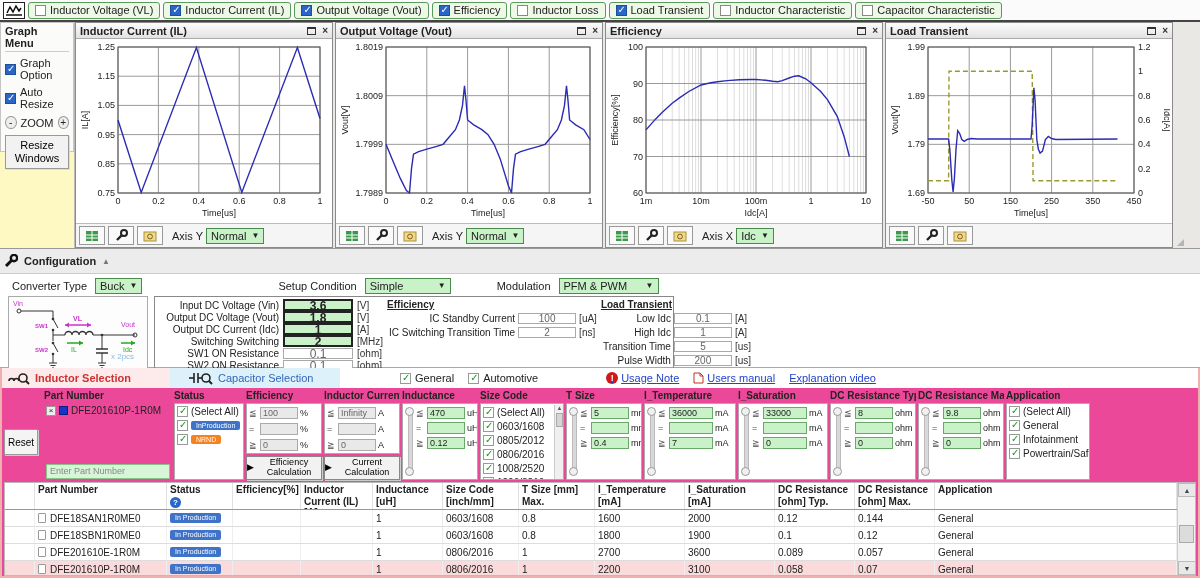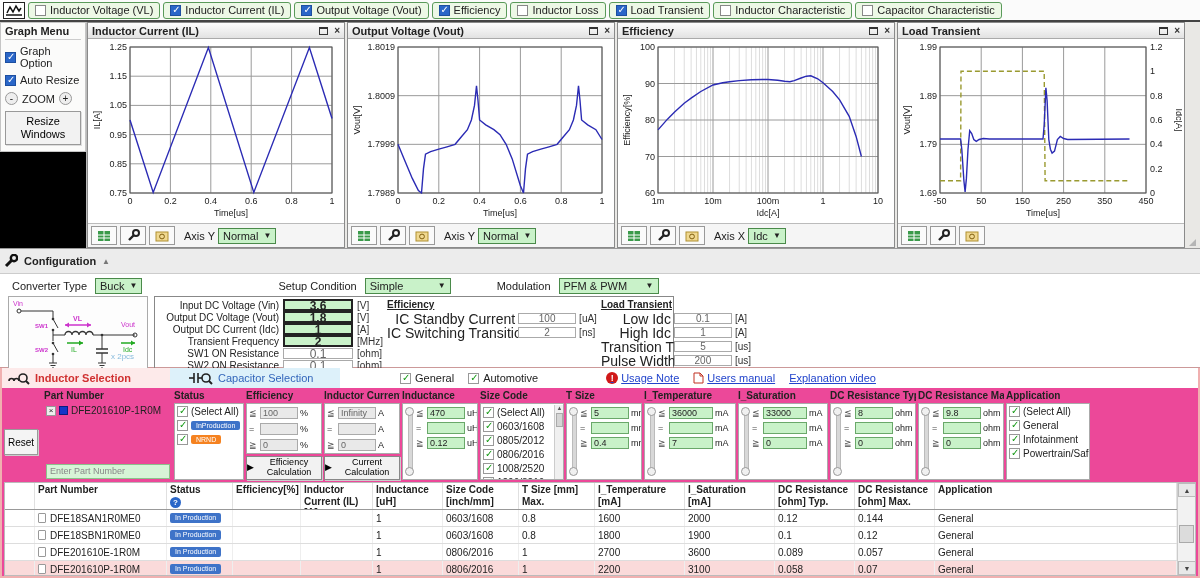--- a/index.html
+++ b/index.html
@@ -13,21 +13,21 @@
   .ttab{display:flex;align-items:center;gap:4px;border:1px solid #5a9a5a;background:#edf8e6;border-radius:3px;height:17px;padding:0 6px;cursor:default;white-space:nowrap}
   .cb{width:11px;height:11px;border:1px solid #888;background:#fff;display:inline-block;position:relative;flex:none}
   .cb.on{background:#2a66c8;border-color:#1d4fa0}
   .cb.on::after{content:"✓";color:#fff;font-size:10px;font-weight:bold;position:absolute;left:1px;top:-2px}
   .cb.green{border:1px solid #999;background:#fff}
   .cb.green.on{background:#fff}
   .cb.green.on::after{content:"✓";color:#159a15;font-size:10px;font-weight:bold;position:absolute;left:1px;top:-2px}
 
   
   .graphrow{height:226px;display:flex;flex:none}
-  .sidebar{width:87px;flex:none;border-right:1px solid #bbb;background:#000000}
+  .sidebar{width:75px;flex:none;border-right:1px solid #bbb;background:#fef9c3}
   .sbox{border:1px solid #c5c5c5;background:#fbfbfa;margin:0;height:130px;padding:2px 4px}
   .sbhead{font-weight:bold;border-bottom:1px solid #ccc;padding-bottom:2px;margin-bottom:4px}
   .srow{display:flex;align-items:center;gap:4px;margin:5px 0}
   .zoomrow{display:flex;align-items:center;gap:4px;margin:6px 0}
   .zbtn{width:13px;height:13px;border:1px solid #999;border-radius:50%;background:#eee;display:flex;align-items:center;justify-content:center;font-size:10px;line-height:1}
   .bigbtn{display:block;margin:6px auto 0;border:1px solid #999;background:#f2f2f2;padding:3px 6px;text-align:center;font-size:11px;line-height:1.2;box-shadow:1px 1px 0 #ddd}
   .panels{flex:1;display:flex;padding:0;background:#e9e8e5}
   .panel{background:#fff;border:1px solid #8a8a8a;margin-right:2px;display:flex;flex-direction:column;flex:none}
   .p0{width:258px}.p1{width:268px}.p2{width:278px}.p3{width:288px}
   .ptitle{height:16px;background:linear-gradient(#fdfdfd,#e2e2e2);border-bottom:1px solid #aaa;display:flex;align-items:center;padding:0 4px;font-weight:bold;flex:none}
@@ -53,21 +53,21 @@
   .pcol{display:flex;flex-direction:column;justify-content:space-between}
   .prow{display:flex;align-items:center;gap:4px;height:12px;margin:0}
   .plbl{width:120px;text-align:right;font-size:10px;white-space:nowrap}
   .pfield{width:70px;height:11px;text-align:center;font-size:12px;line-height:10px}
   .pfield.g{background:#c9f2c9;border:2px solid #222;font-weight:bold;height:12px}
   .pfield.w{background:#fff;border:1px solid #aaa;color:#666}
   .punit{font-size:10px;color:#333}
   .grp{display:flex;flex-direction:column;gap:1px}
   .grphead{font-weight:bold;text-decoration:underline;font-size:10px;margin-bottom:1px}
   .grow{display:flex;align-items:center;gap:3px;height:13px}
-  .glbl{text-align:right;font-size:14px;white-space:nowrap}
+  .glbl{text-align:right;font-size:10px;white-space:nowrap}
   .g1 .glbl{width:128px}.g2 .glbl{width:70px}
   .gfield{width:58px;height:11px;background:#fff;border:1px solid #aaa;color:#666;text-align:center;font-size:10px;line-height:10px}
 
   
   .selection{flex:1;background:#ec4899;border:2px solid #f0b0b0;border-top:none;display:flex;flex-direction:column;overflow:hidden}
   .tabrow{height:20px;display:flex;align-items:center;flex:none;background:#fff}
   .indtab{width:168px;height:100%;background:#fdeaea;display:flex;align-items:center;gap:5px;padding-left:6px;color:#d03030;font-weight:bold}
   .captab{width:170px;height:100%;background:#ddf1fa;display:flex;align-items:center;gap:5px;padding-left:19px;color:#3366bb}
   .tabspacer{flex:1;display:flex;align-items:center;gap:14px;padding-left:60px}
   .chkitem{display:flex;align-items:center;gap:4px}
@@ -573,21 +573,21 @@
               <span class="plbl">Output DC Voltage (Vout)</span>
               <span class="pfield g">1.8</span>
               <span class="punit">[V]</span>
             </div>
           <div class="prow">
               <span class="plbl">Output DC Current (Idc)</span>
               <span class="pfield g">1</span>
               <span class="punit">[A]</span>
             </div>
           <div class="prow">
-              <span class="plbl">Transient Frequency</span>
+              <span class="plbl">Switching Switching</span>
               <span class="pfield g">2</span>
               <span class="punit">[MHz]</span>
             </div>
           <div class="prow">
               <span class="plbl">SW1 ON Resistance</span>
               <span class="pfield w">0.1</span>
               <span class="punit">[ohm]</span>
             </div>
           <div class="prow">
               <span class="plbl">SW2 ON Resistance</span>

